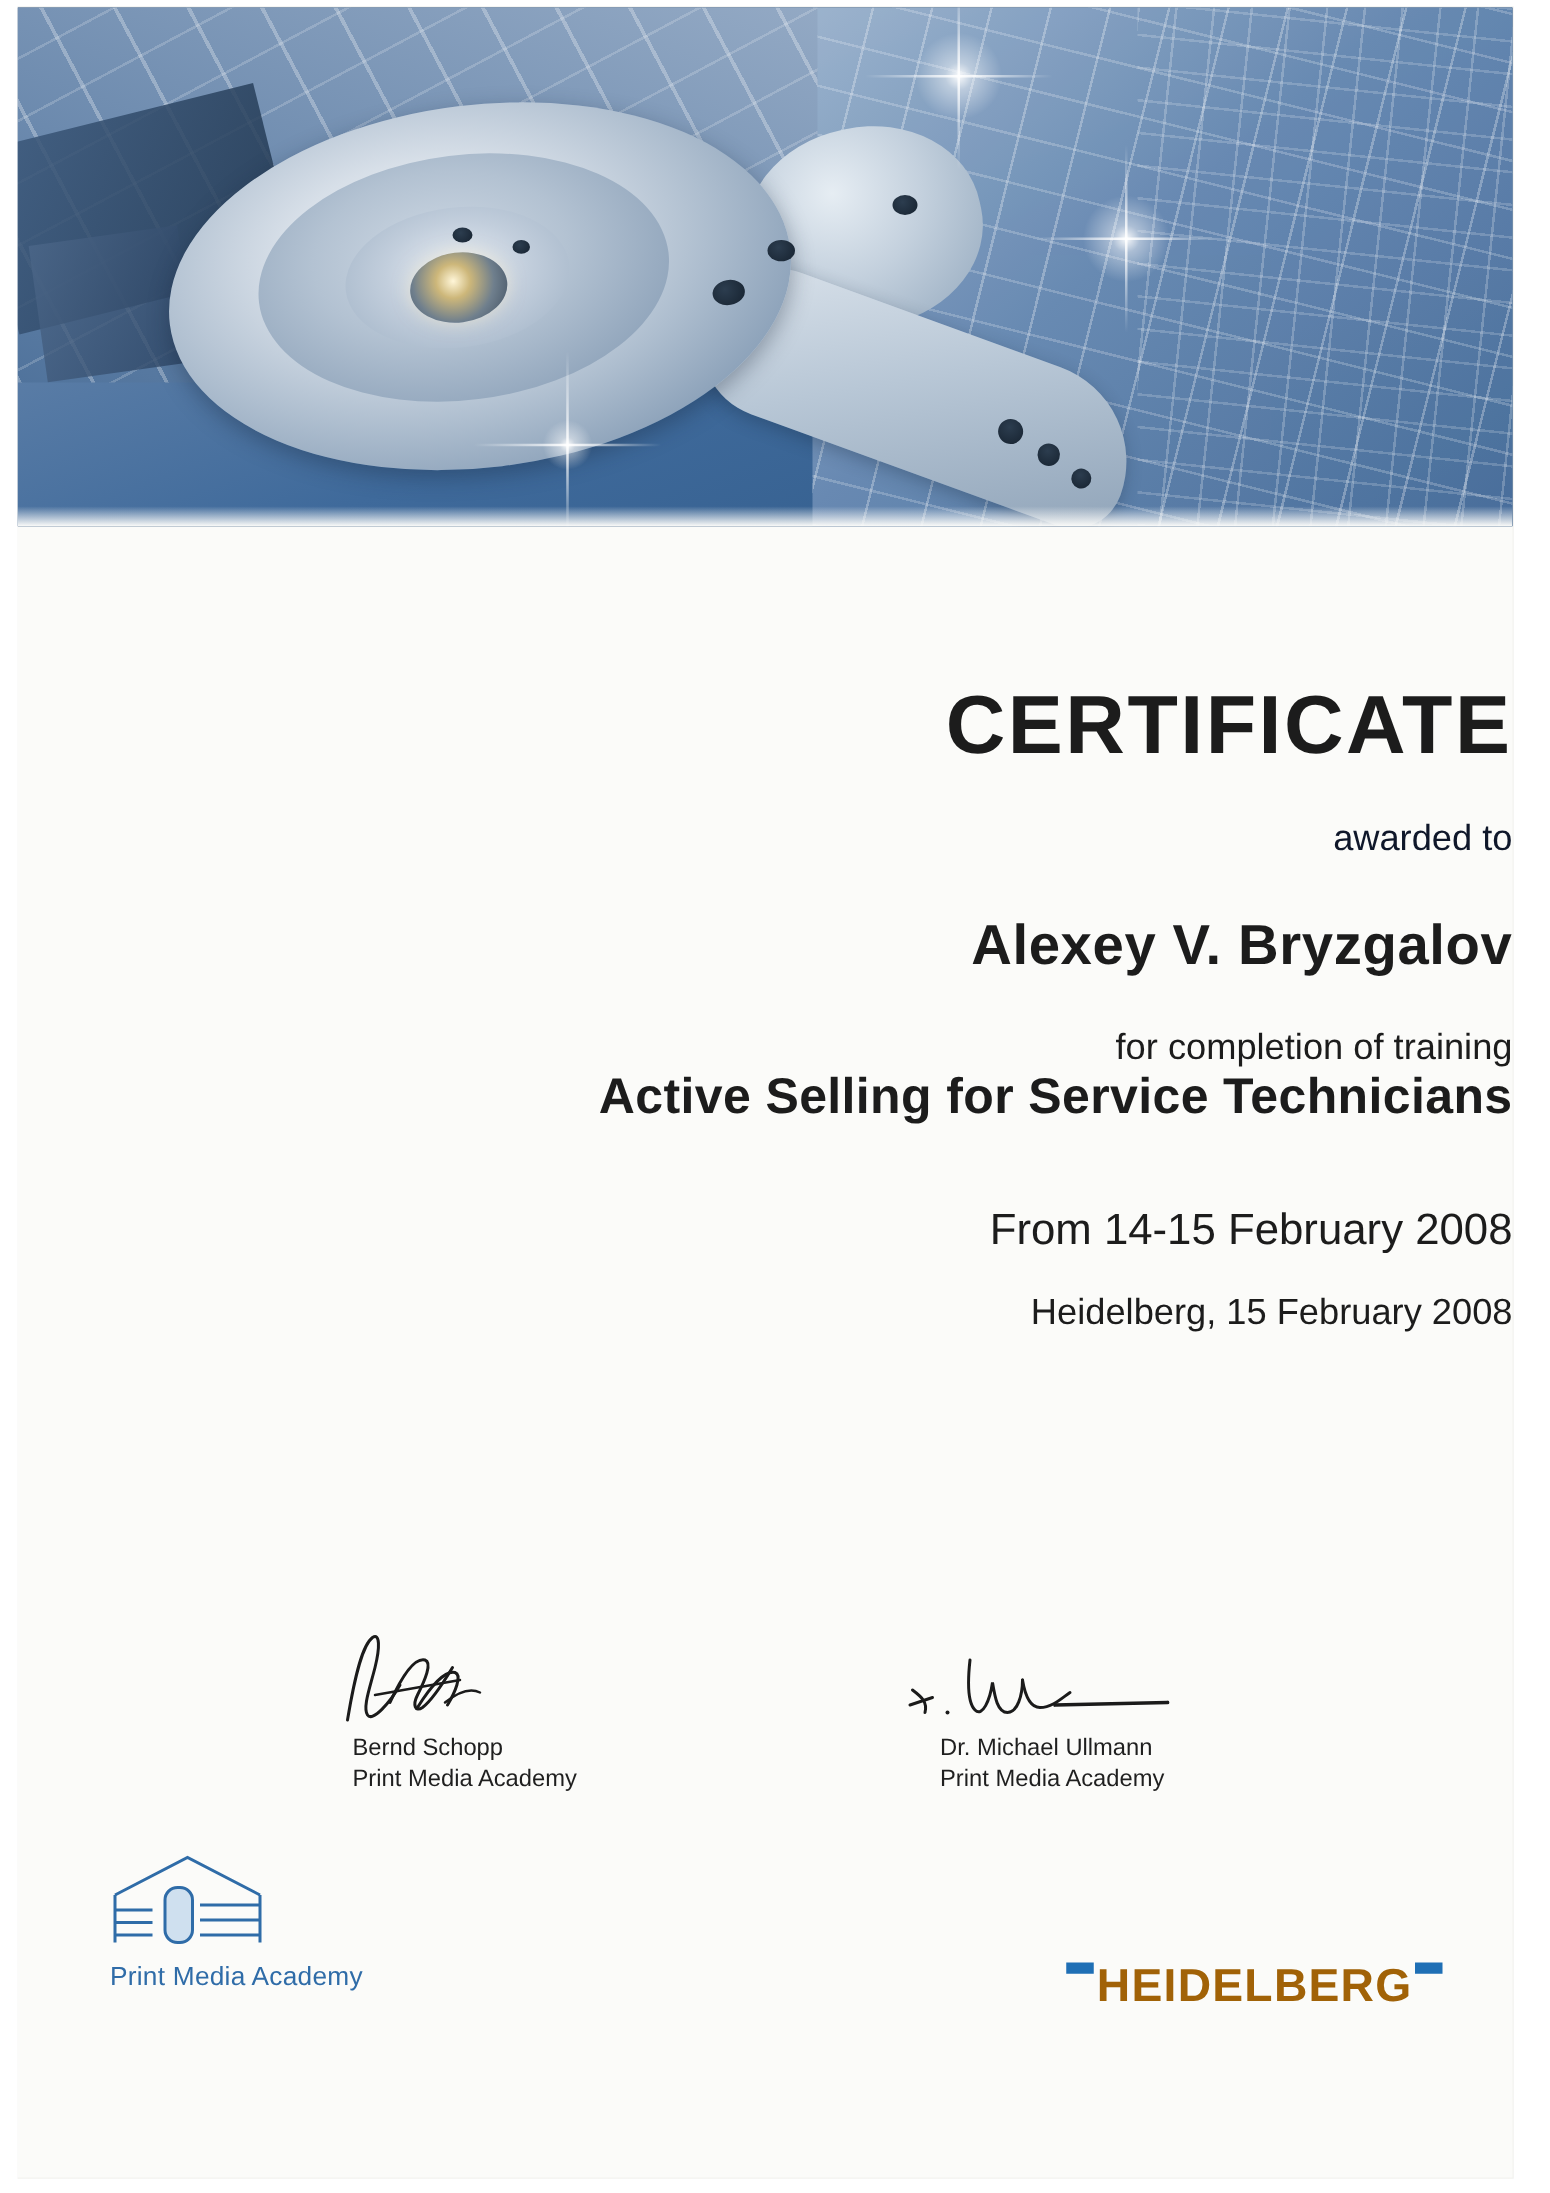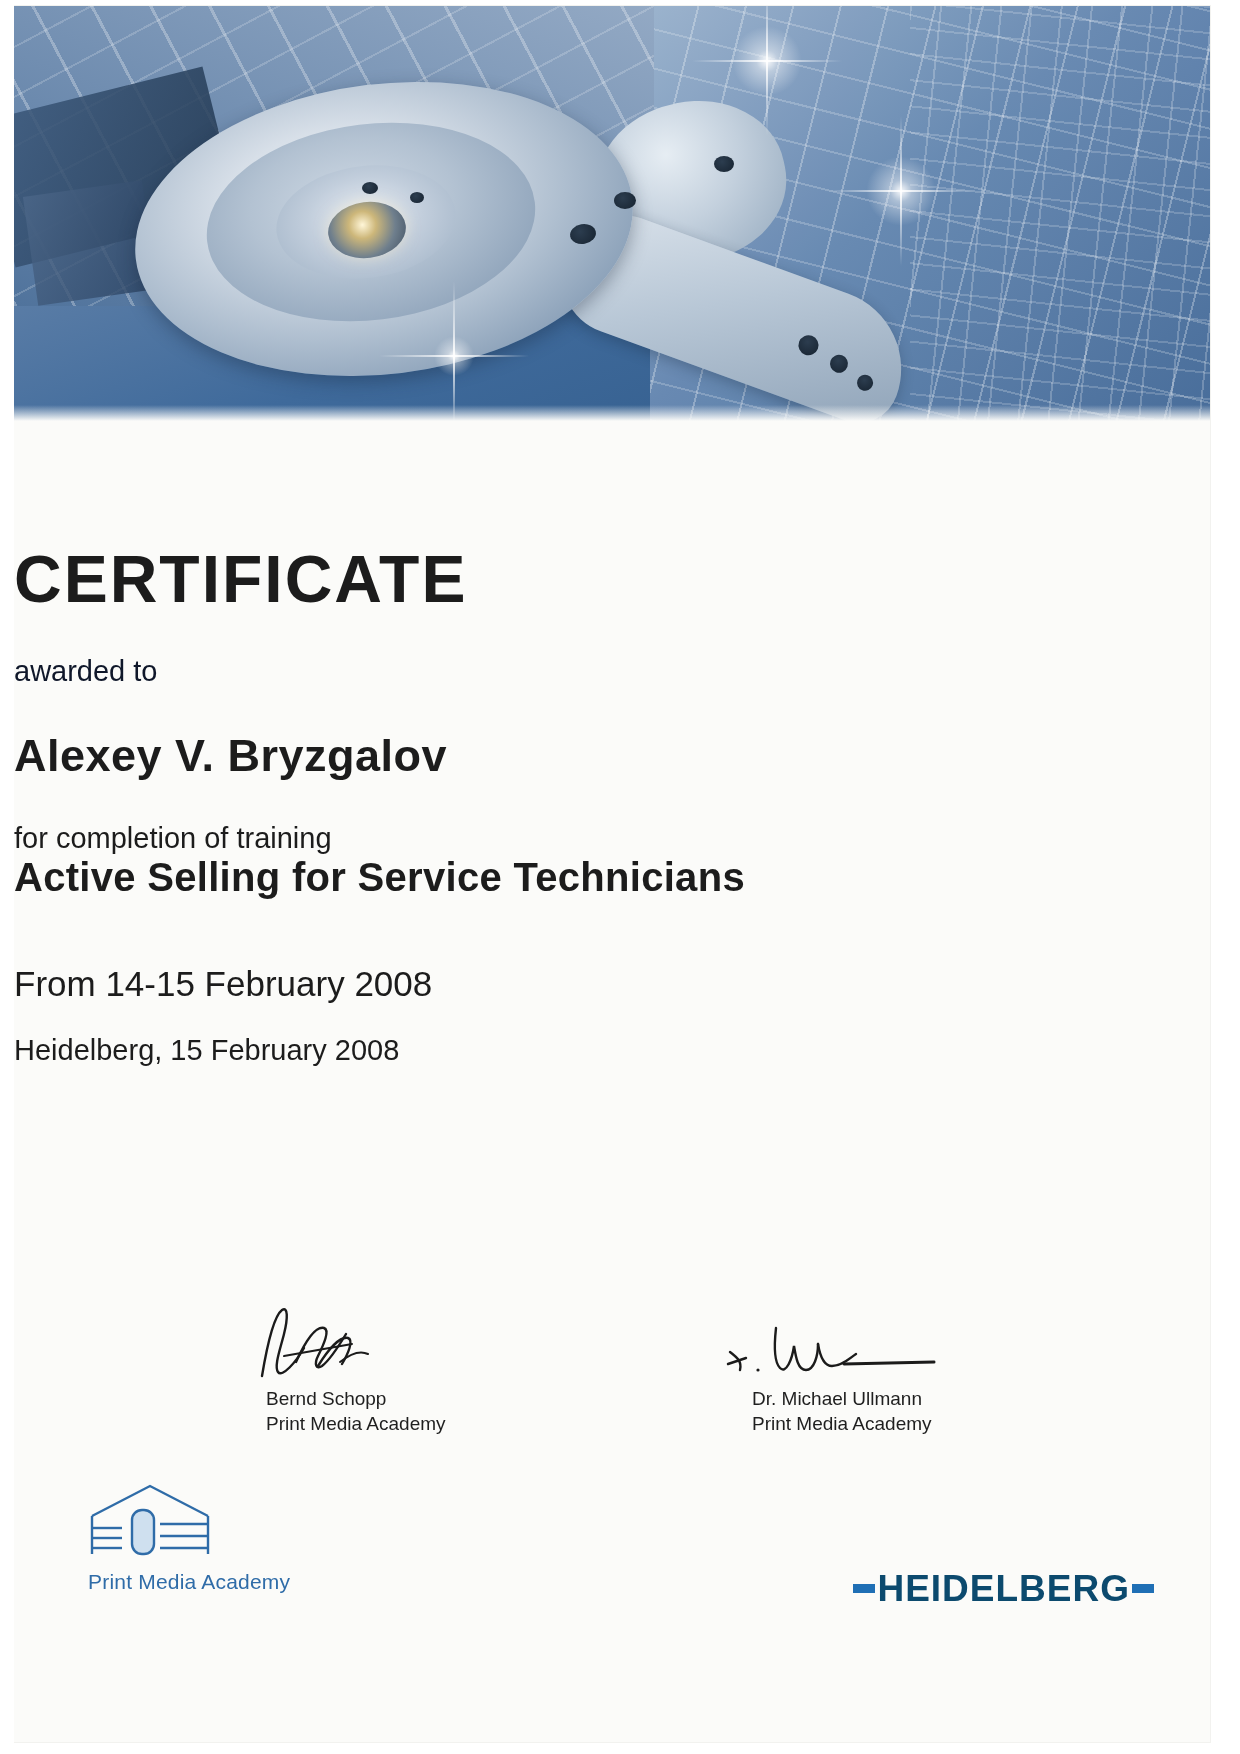--- a/index.html
+++ b/index.html
@@ -201,21 +201,21 @@
     width: 100%;
     height: 16px;
     background: linear-gradient(180deg, rgba(251,251,249,0), #fbfbf9);
   }
   
   .body {
     position: absolute;
     left: 14px;
     top: 421px;
     width: 1196px;
-    text-align: left;
+    text-align: right;
     color: #1c1c1c;
   }
   .cert-title {
     font-size: 66px;
     font-weight: bold;
     letter-spacing: 2px;
     margin-top: 120px;
   }
   .awarded {
     font-size: 29px;
@@ -250,21 +250,21 @@
     position: absolute;
     left: 14px;
     top: 1300px;
     width: 1196px;
     height: 200px;
   }
   .sig {
     position: absolute;
     width: 330px;
   }
-  .sig.left { left: 230px; }
+  .sig.left { left: 246px; }
   .sig.right { left: 710px; }
   .sig-mark {
     height: 86px;
     position: relative;
   }
   .sig-name {
     font-size: 19px;
     color: #1f1f1f;
     line-height: 1.32;
   }
@@ -282,22 +282,22 @@
     margin-top: 10px;
     font-size: 21px;
     color: #2f6ca8;
     letter-spacing: .2px;
   }
   .hb-logo {
     position: absolute;
     right: 86px;
     top: 1570px;
     display: flex;
-    align-items: center;
-    color: #0c4a6e;
+    align-items: flex-start;
+    color: #a16207;
   }
   .hb-bar {
     width: 22px;
     height: 9px;
     background: #1f6fb5;
   }
   .hb-word {
     font-size: 37px;
     font-weight: bold;
     letter-spacing: 1px;

